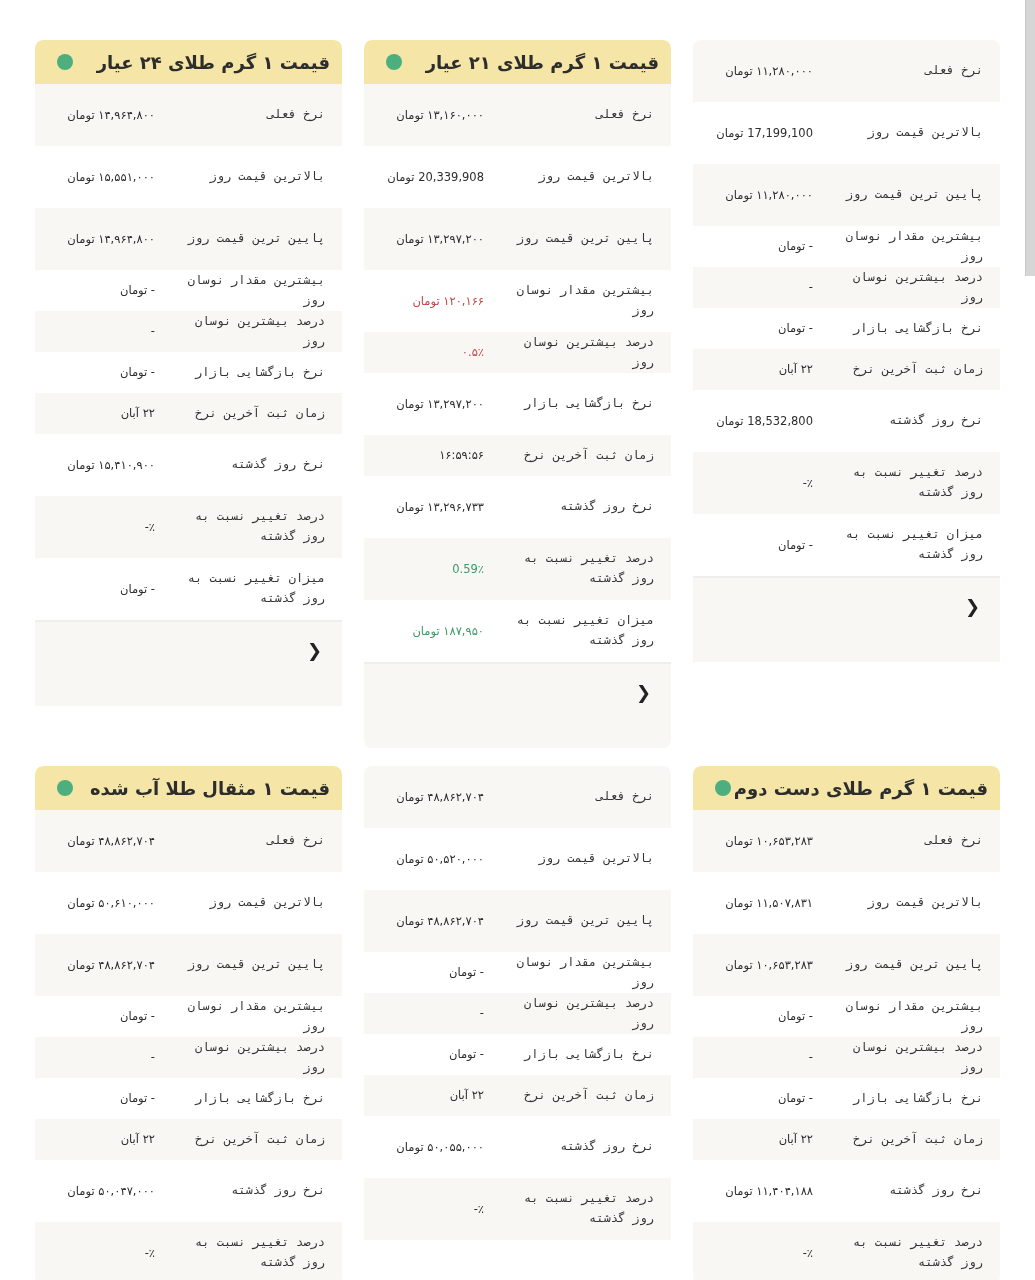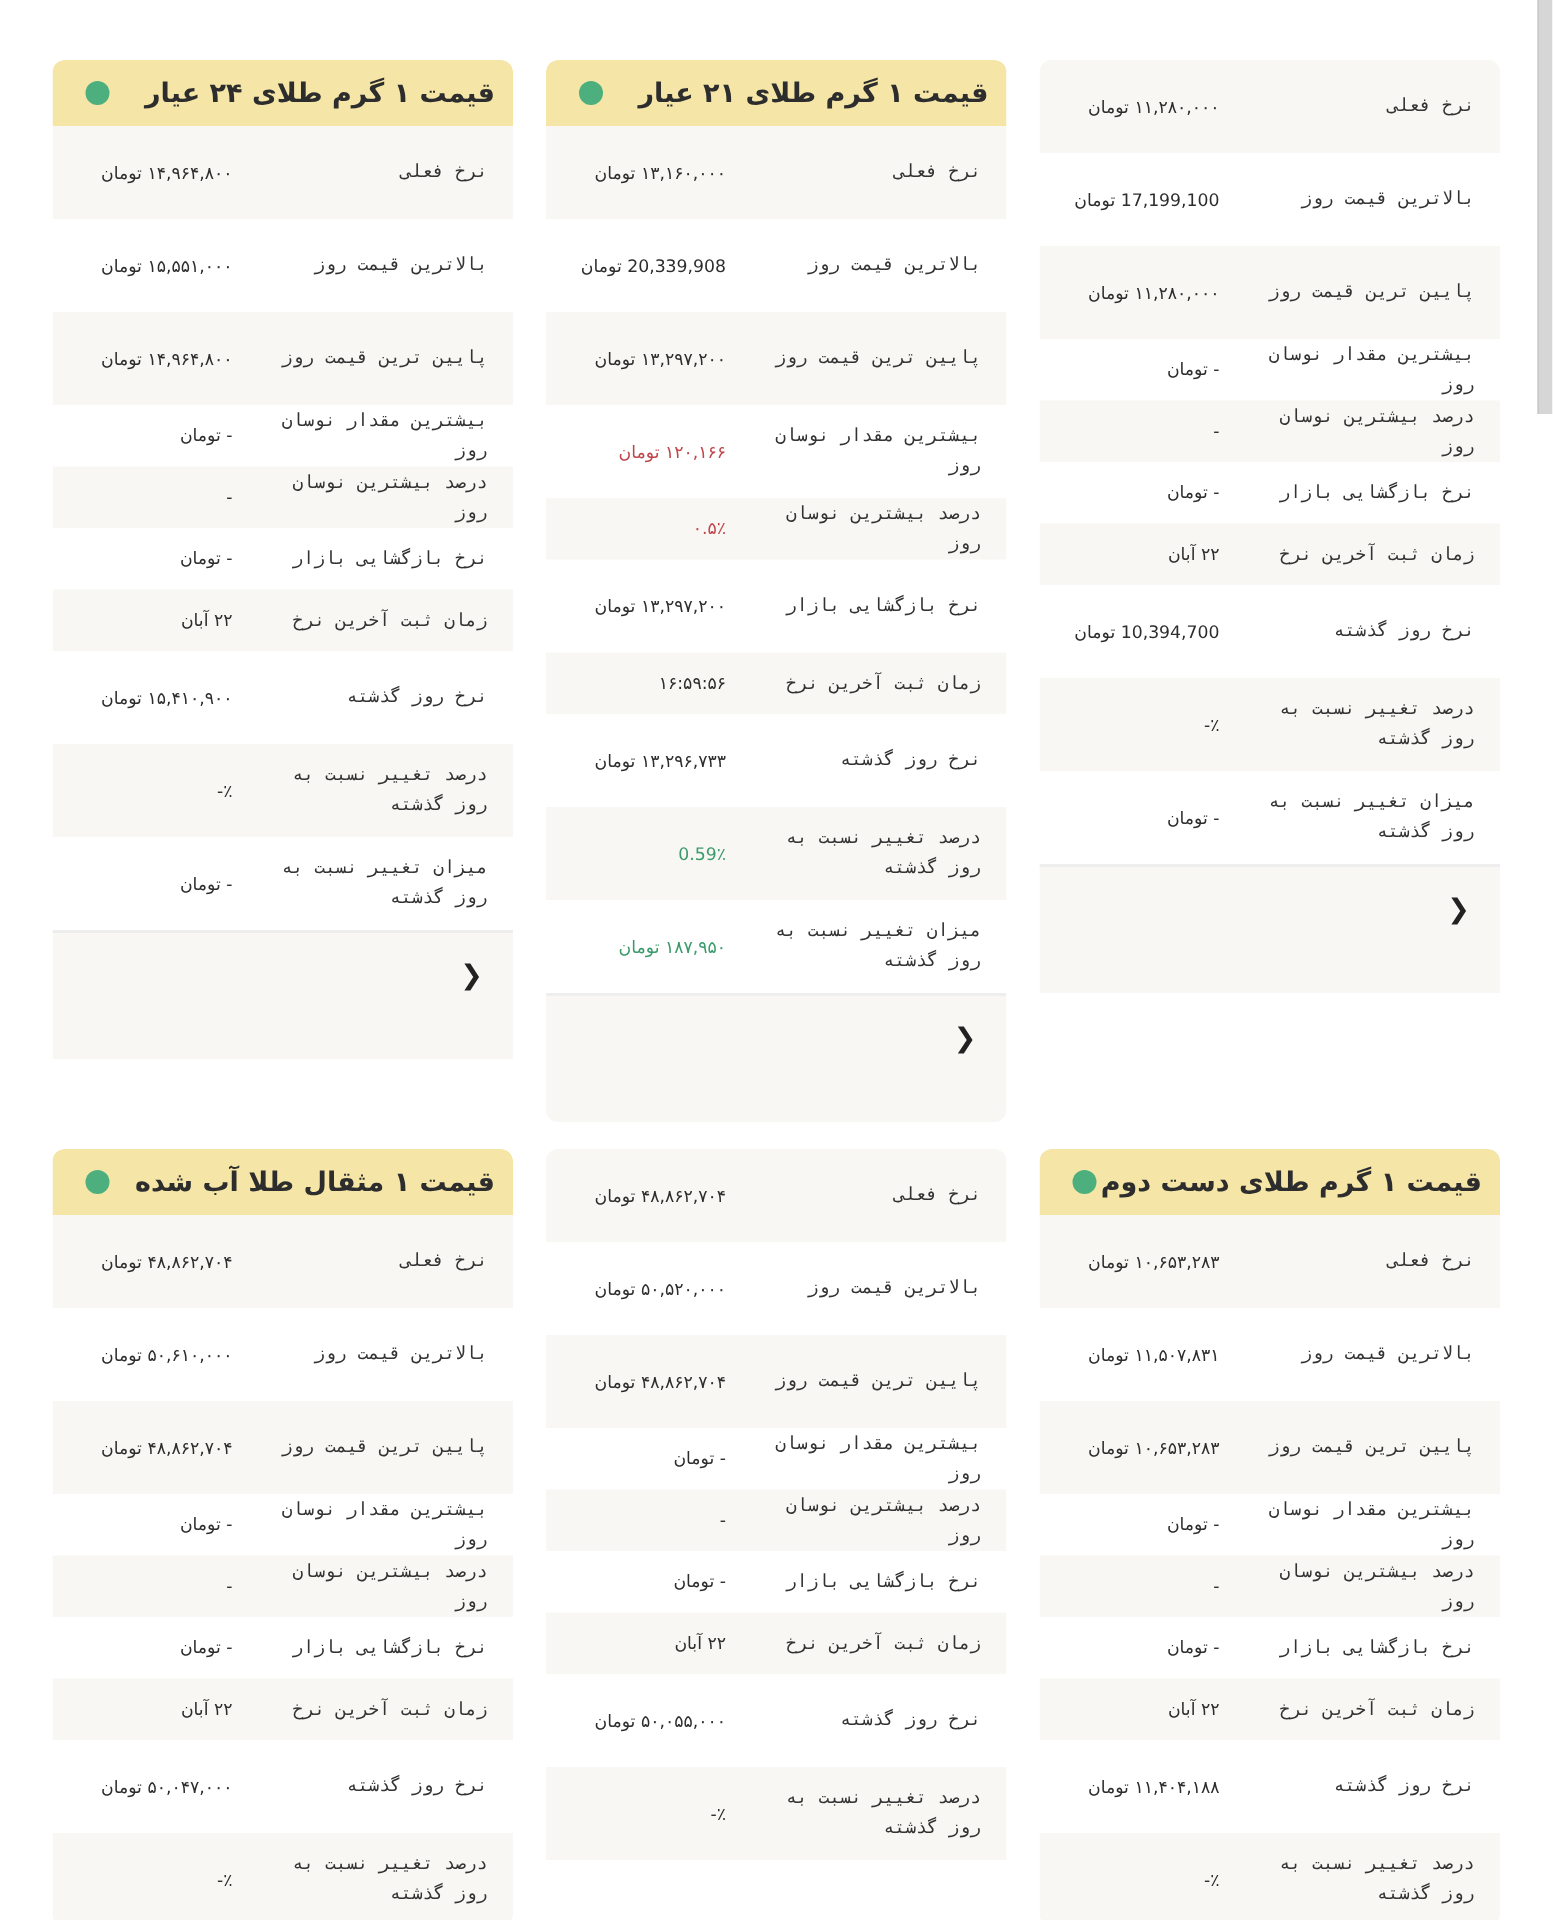--- a/index.html
+++ b/index.html
@@ -81,21 +81,21 @@
         <div class="row">
     <span class="row-label">نرخ بازگشایی بازار</span>
     <span class="row-value">- تومان</span>
   </div>
         <div class="row odd">
     <span class="row-label">زمان ثبت آخرین نرخ</span>
     <span class="row-value">۲۲ آبان</span>
   </div>
         <div class="row tall">
     <span class="row-label">نرخ روز گذشته</span>
-    <span class="row-value">10,394,700 تومان</span>
+    <span class="row-value">18,532,800 تومان</span>
   </div>
         <div class="row odd tall">
     <span class="row-label">درصد تغییر نسبت به روز گذشته</span>
     <span class="row-value">٪-</span>
   </div>
         <div class="row tall">
     <span class="row-label">میزان تغییر نسبت به روز گذشته</span>
     <span class="row-value">- تومان</span>
   </div>
       </div>

